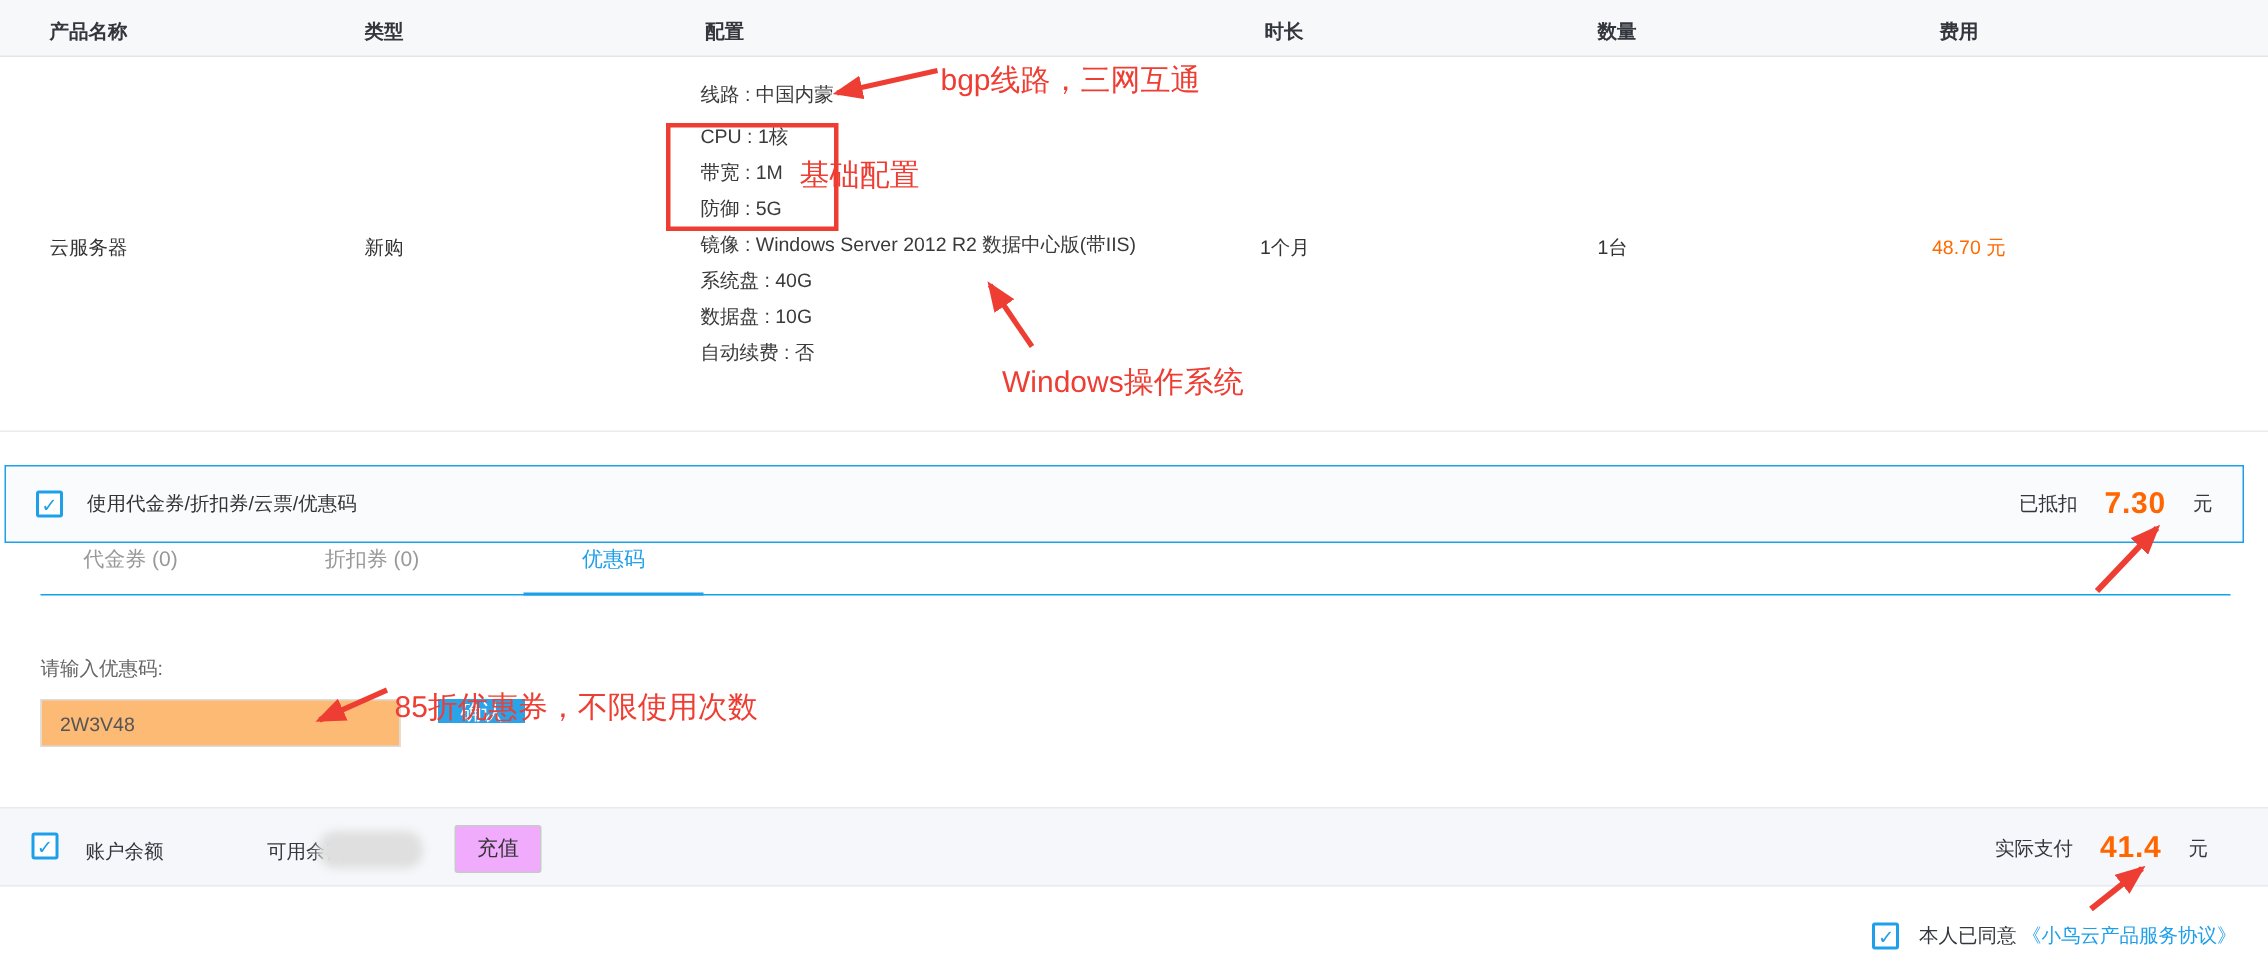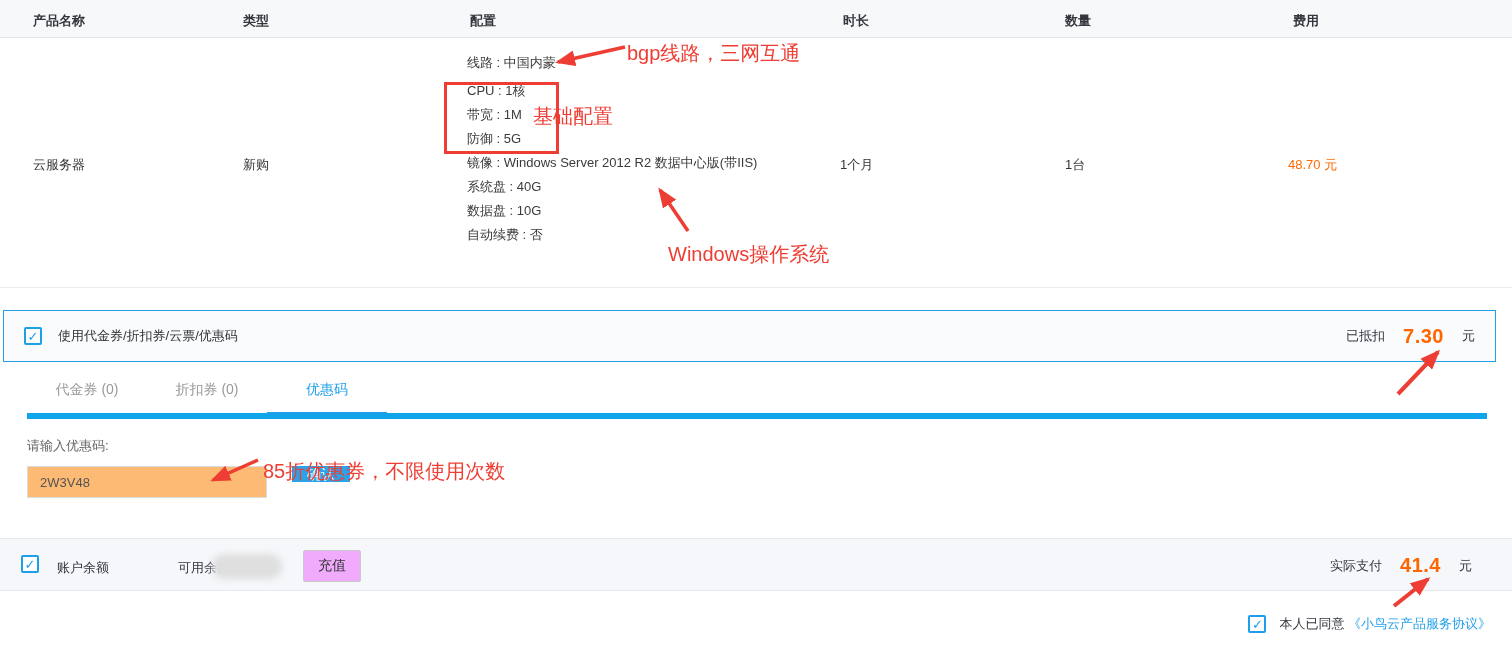--- a/index.html
+++ b/index.html
@@ -39,22 +39,22 @@
   .checkbox {
     width:18px; height:18px; background:#fff; border:2px solid #1e9fea;
     border-radius:2px; display:inline-flex; align-items:center; justify-content:center;
     color:#1e9fea; font-weight:700; font-size:13px; line-height:1; cursor:pointer; flex:0 0 auto;
   }
   .coupon-bar .checkbox { margin-right:16px; }
   .deducted { margin-left:auto; display:flex; align-items:center; color:#33373d; }
   .big-orange { color:#ff6600; font-size:20px; font-weight:700; margin:0 18px; letter-spacing:0.5px;text-align:right; }
   
   .tabs {
-    position:absolute; left:27px; top:381px; width:1460px;
-    display:flex; border-bottom:6px solid #0ea5e9;
+    position:absolute; left:27px; top:364px; width:1460px;
+    display:flex; border-bottom:1px solid #0ea5e9;gap:41px;
   }
   .tab {
     width:120px; text-align:center; padding-bottom:13px; font-size:14px; color:#999;
     cursor:pointer; border-bottom:2px solid transparent; margin-bottom:-1px;
   }
   .tab.active { color:#1e9fea; border-bottom-color:#1e9fea; }
   
   .input-label { position:absolute; left:27px; top:437px; color:#666; }
   .coupon-input {
     position:absolute; left:27px; top:466px; width:240px; height:32px;

